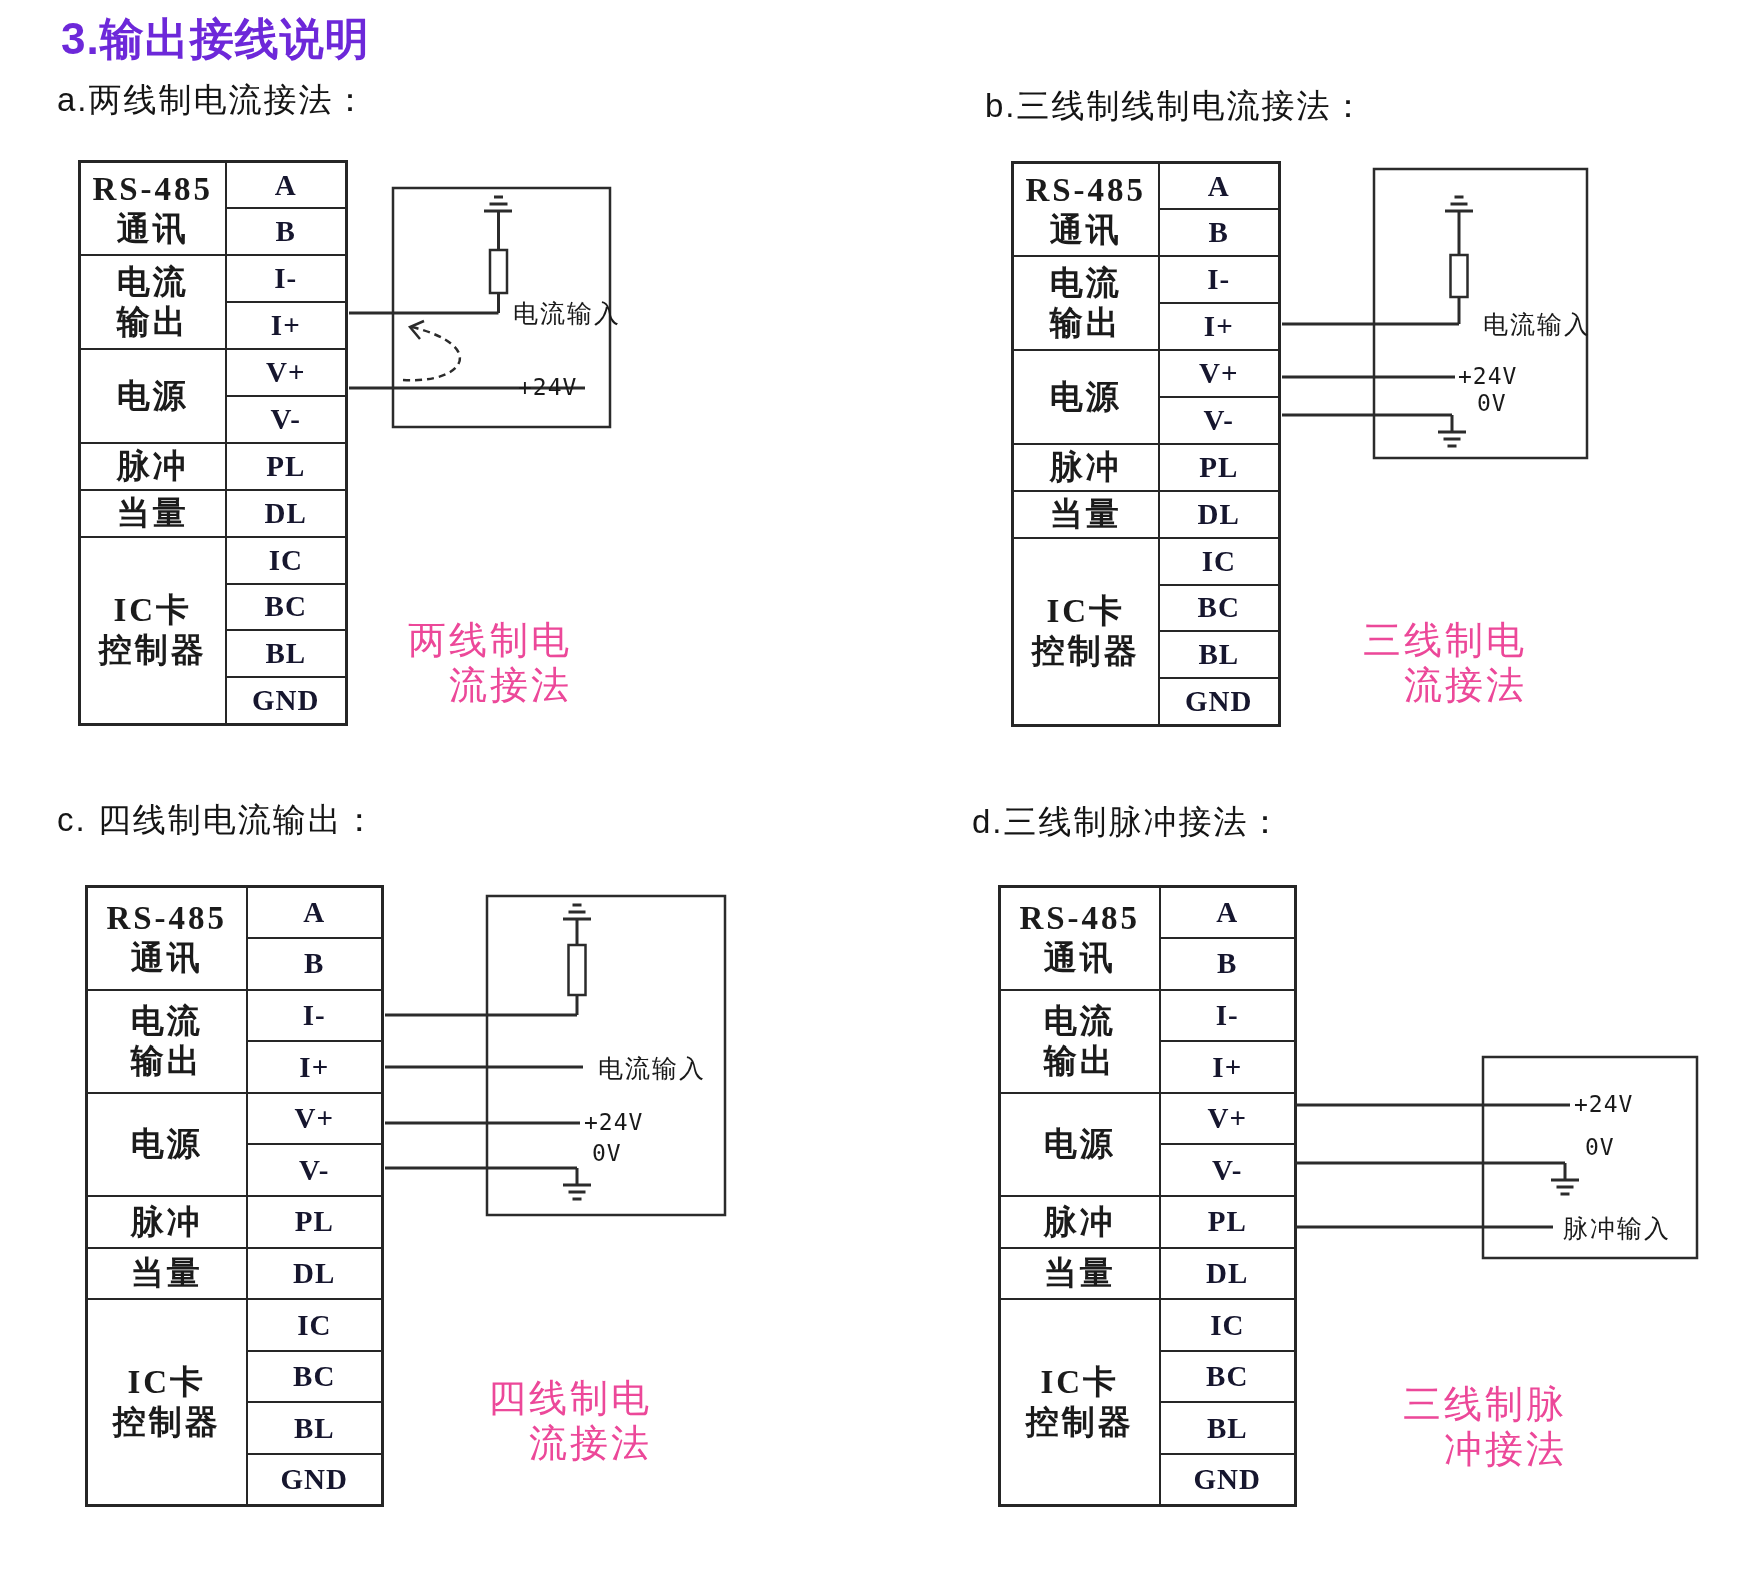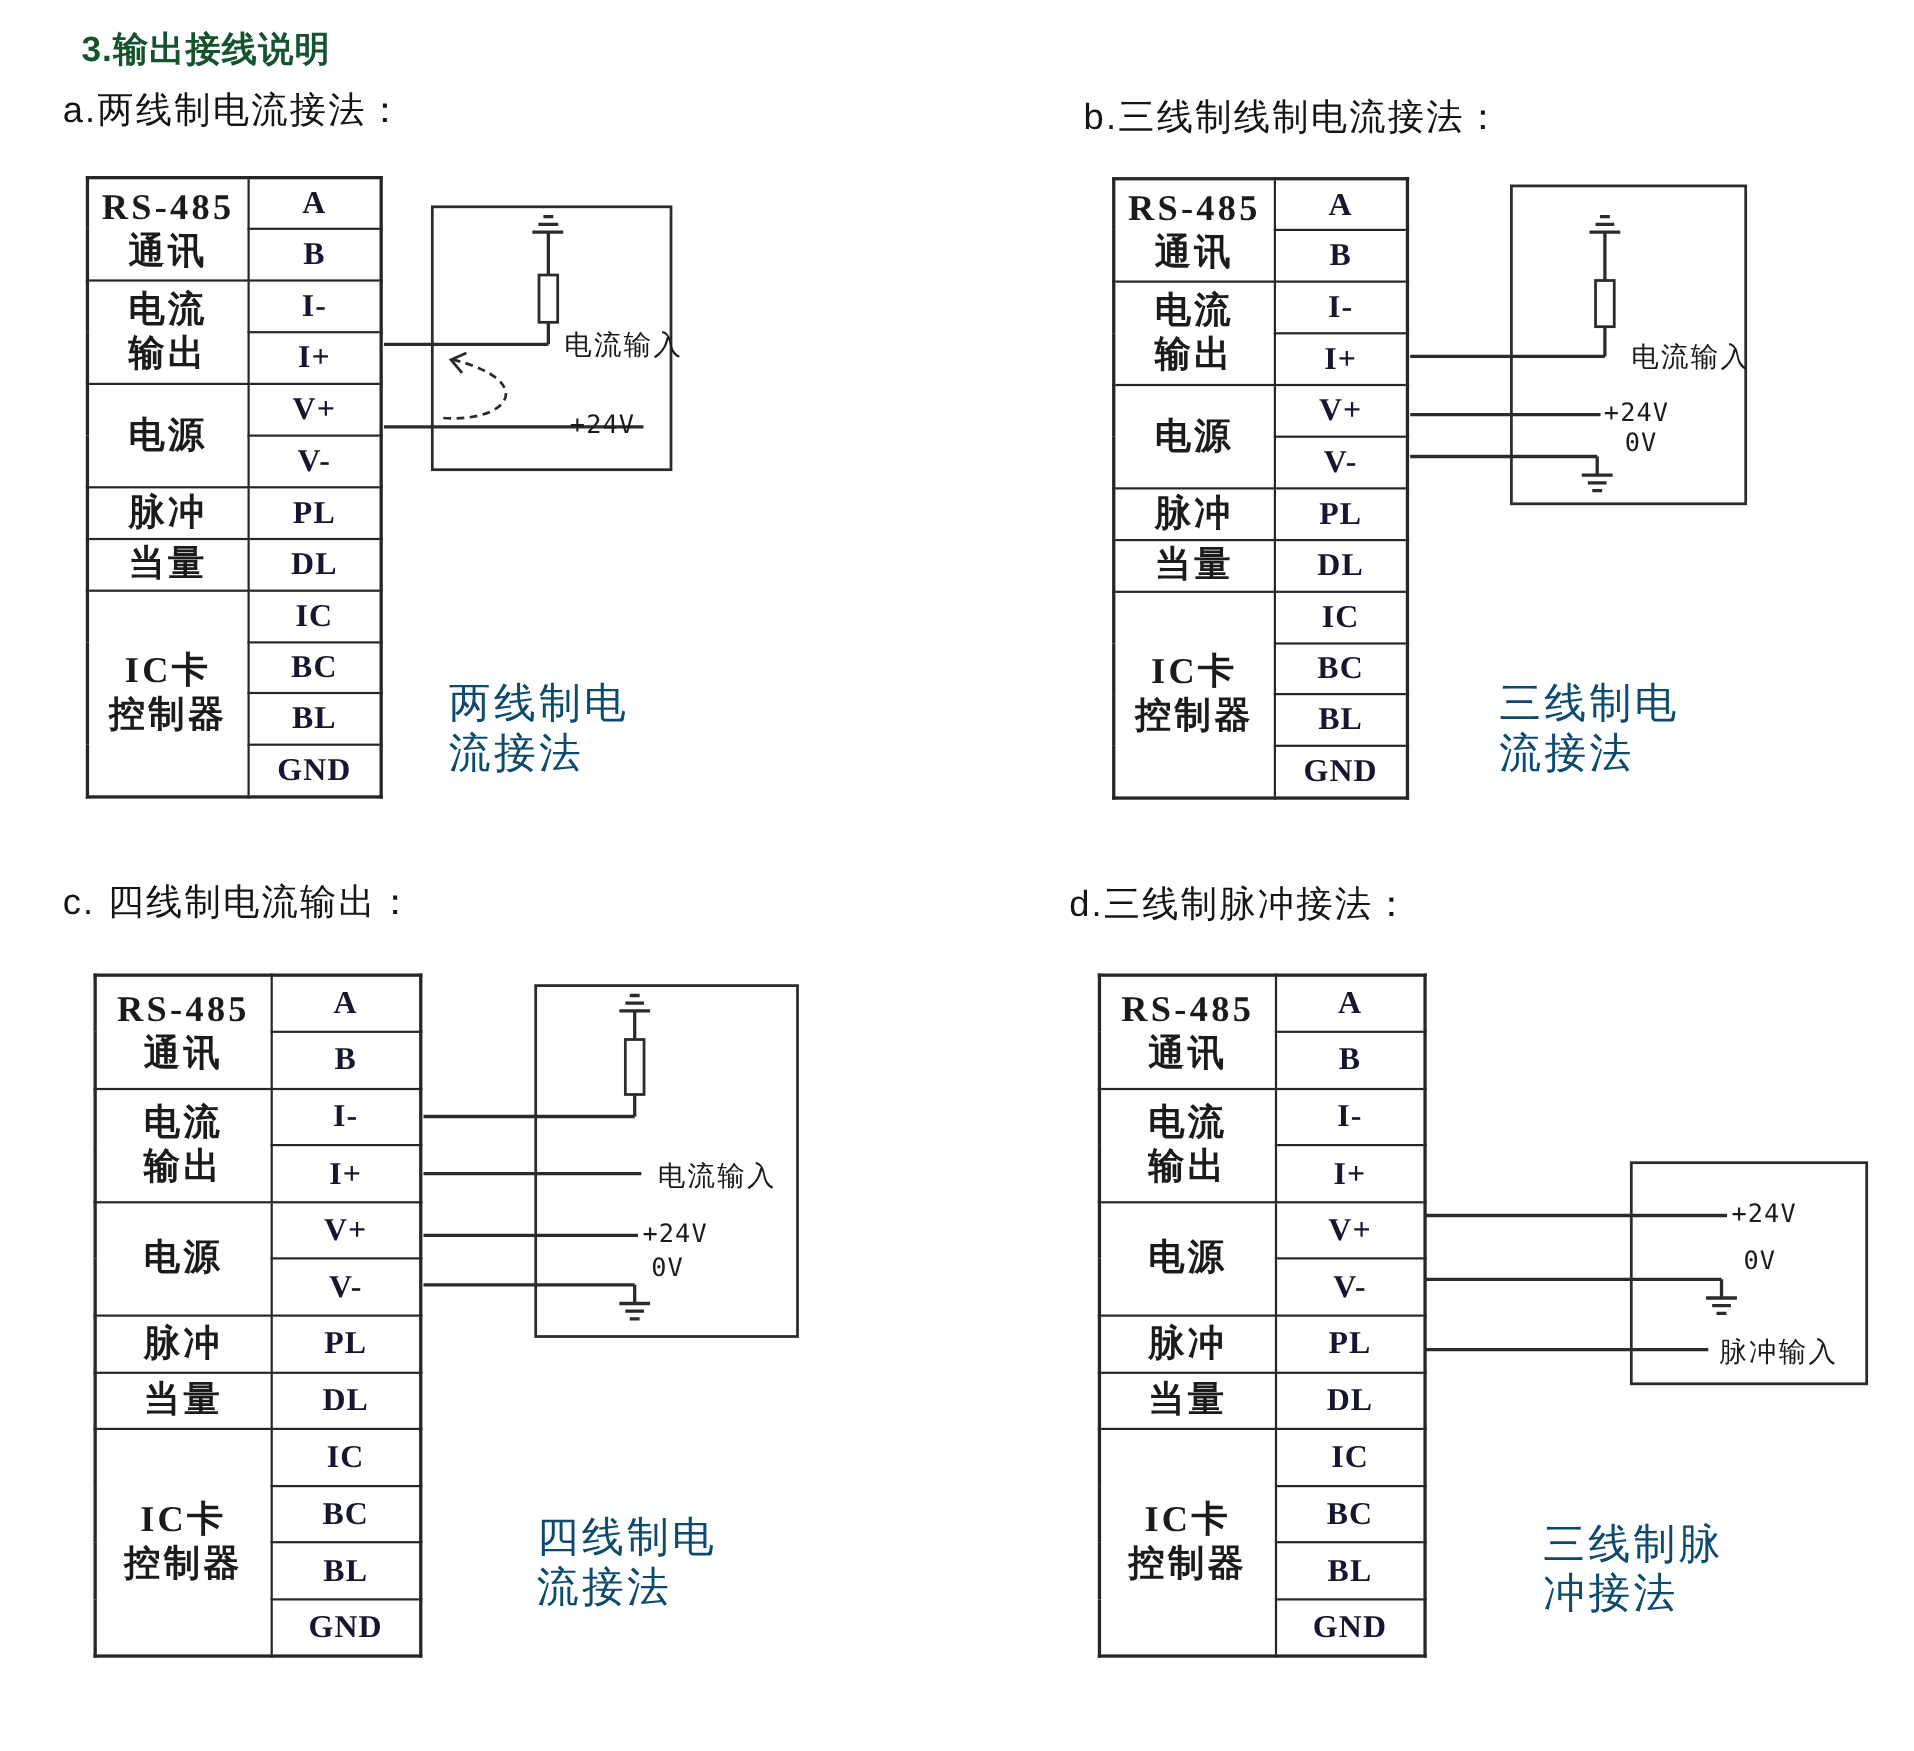--- a/index.html
+++ b/index.html
@@ -2,22 +2,22 @@
 <html><head>
 <meta charset="utf-8">
 <style>
   html,body{margin:0;padding:0}
   body{
     width:1740px;height:1592px;position:relative;overflow:hidden;
     background:#ffffff;color:#1a1a1a;
     font-family:"Liberation Sans",sans-serif;
   }
   .title{
-    position:absolute;left:57px;top:6px;margin:17px;
-    font-size:32px;font-weight:700;color:#14532d;letter-spacing:1px;
+    position:absolute;left:57px;top:6px;margin:4px;
+    font-size:44px;font-weight:700;color:#6d28d9;letter-spacing:1px;
   }
   .subtitle{
     position:absolute;font-size:33px;color:#151515;letter-spacing:2px;white-space:nowrap;text-align:right;
   }
   .ttable{position:absolute}
   table.tt{border-collapse:collapse;table-layout:fixed;background:#fff;border:3px solid #262626}
   table.tt td{border:2px solid #262626;text-align:center;vertical-align:middle;padding:0;overflow:hidden}
   .small col.cg{width:146px}.small col.ct{width:121px}.small tr{height:46.9px}
   .large col.cg{width:160px}.large col.ct{width:136px}.large tr{height:51.6px}
   td.g{font-family:"Liberation Serif",serif;font-weight:700;font-size:33px;color:#1b1b1b;letter-spacing:3px}
@@ -26,22 +26,22 @@
   svg.wiring{position:absolute;pointer-events:none}
   .wlabel{
     position:absolute;font-family:Liberation Mono, monospace;font-size:25px;
     color:#1a1a1a;letter-spacing:2px;white-space:nowrap;
   }
   .vlabel{
     position:absolute;font-family:"DejaVu Sans Mono",monospace;font-size:23px;
     color:#1a1a1a;white-space:nowrap;letter-spacing:1px;
   }
   .caption{
-    position:absolute;font-size:38px;color:#0c4a6e;letter-spacing:3px;
-    line-height:45px;white-space:nowrap;
+    position:absolute;font-size:38px;color:#ec4899;letter-spacing:3px;
+    line-height:45px;white-space:nowrap;text-align:right;
   }
 </style>
 </head>
 <body>
 
 <h1 class="title">3.输出接线说明</h1>
 
 <div class="subtitle" style="left:57px;top:78px">a.两线制电流接法：</div>
 <div class="subtitle" style="left:985px;top:84px">b.三线制线制电流接法：</div>
 <div class="subtitle" style="left:57px;top:798px">c. 四线制电流输出：</div>

